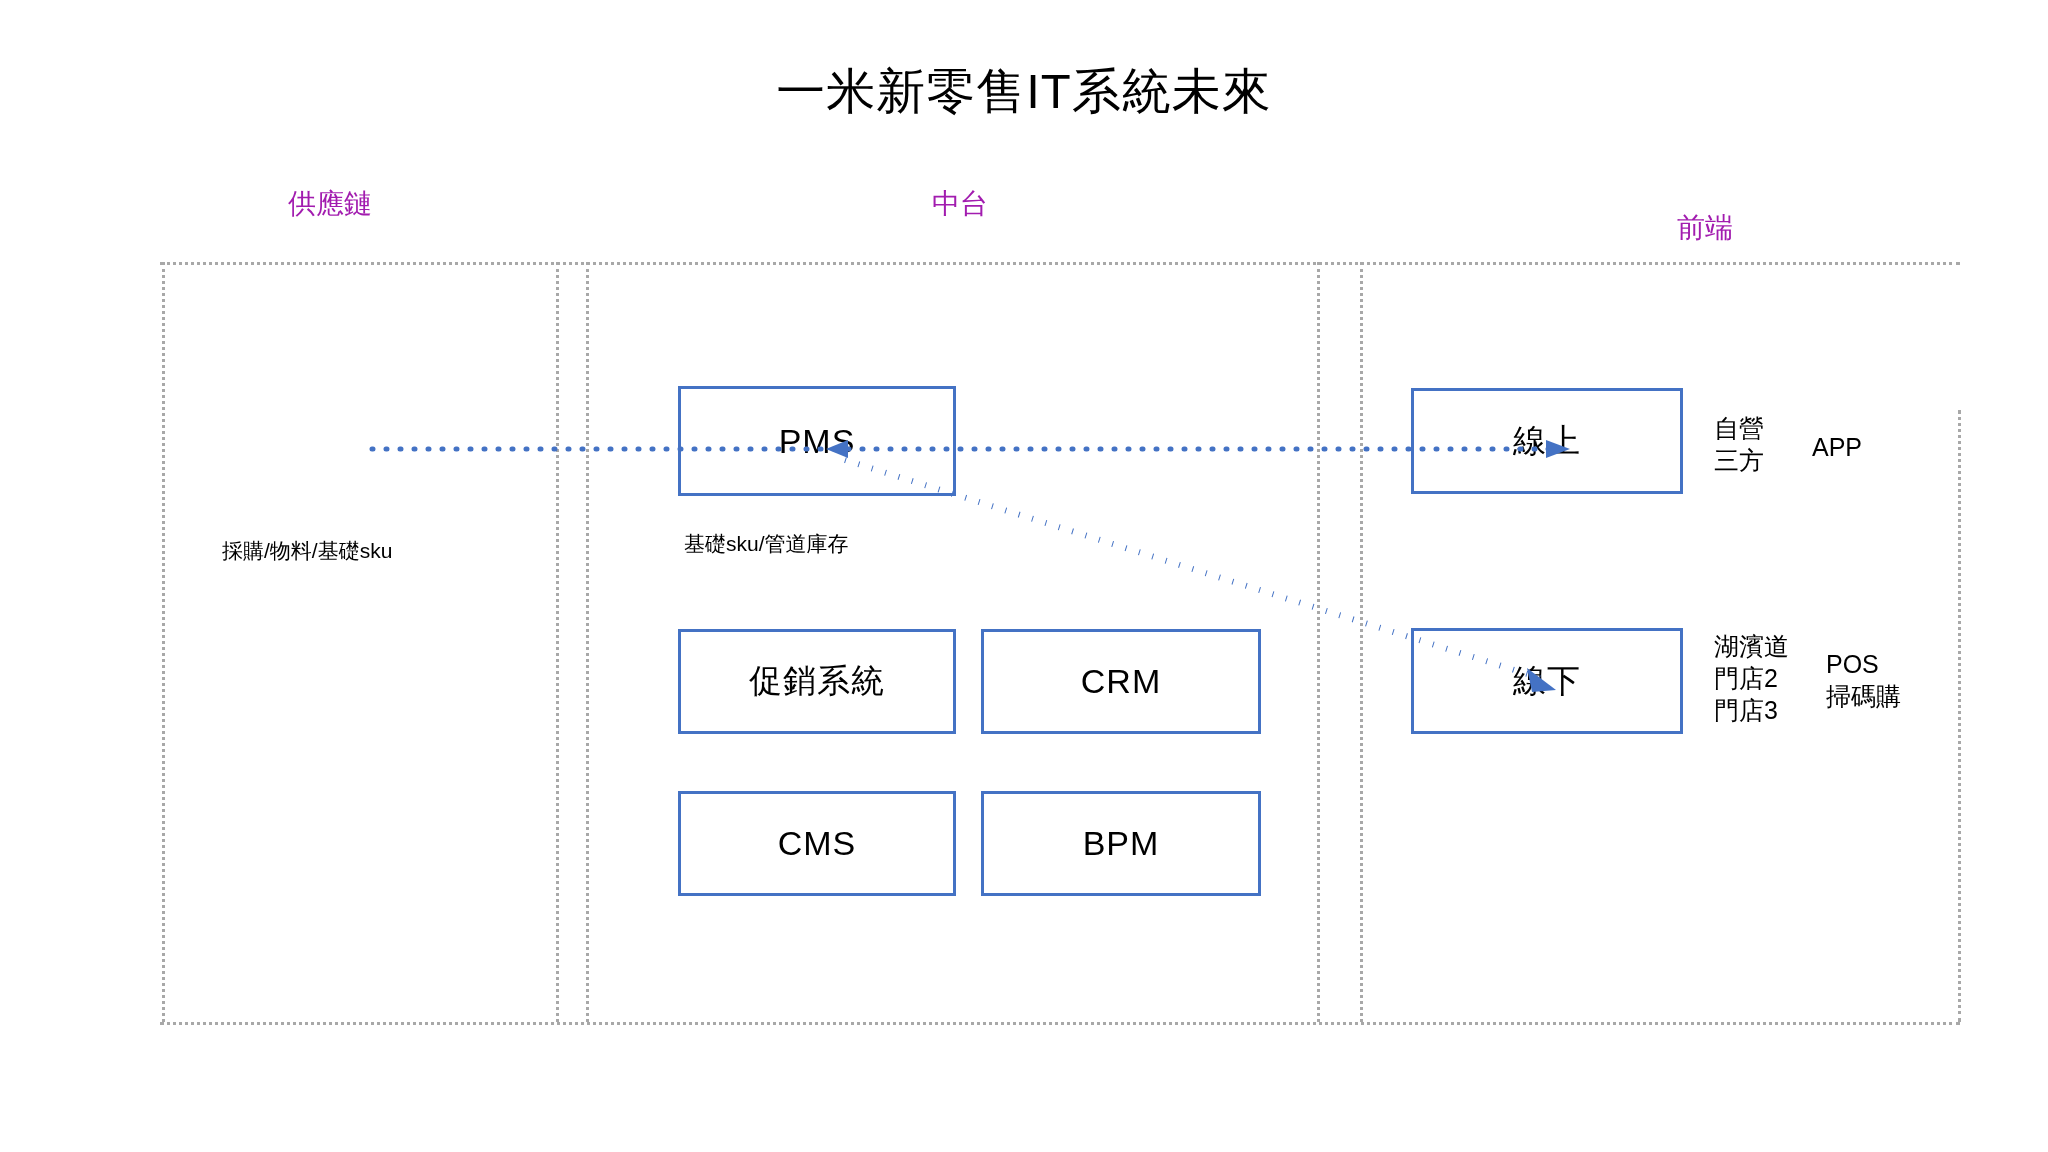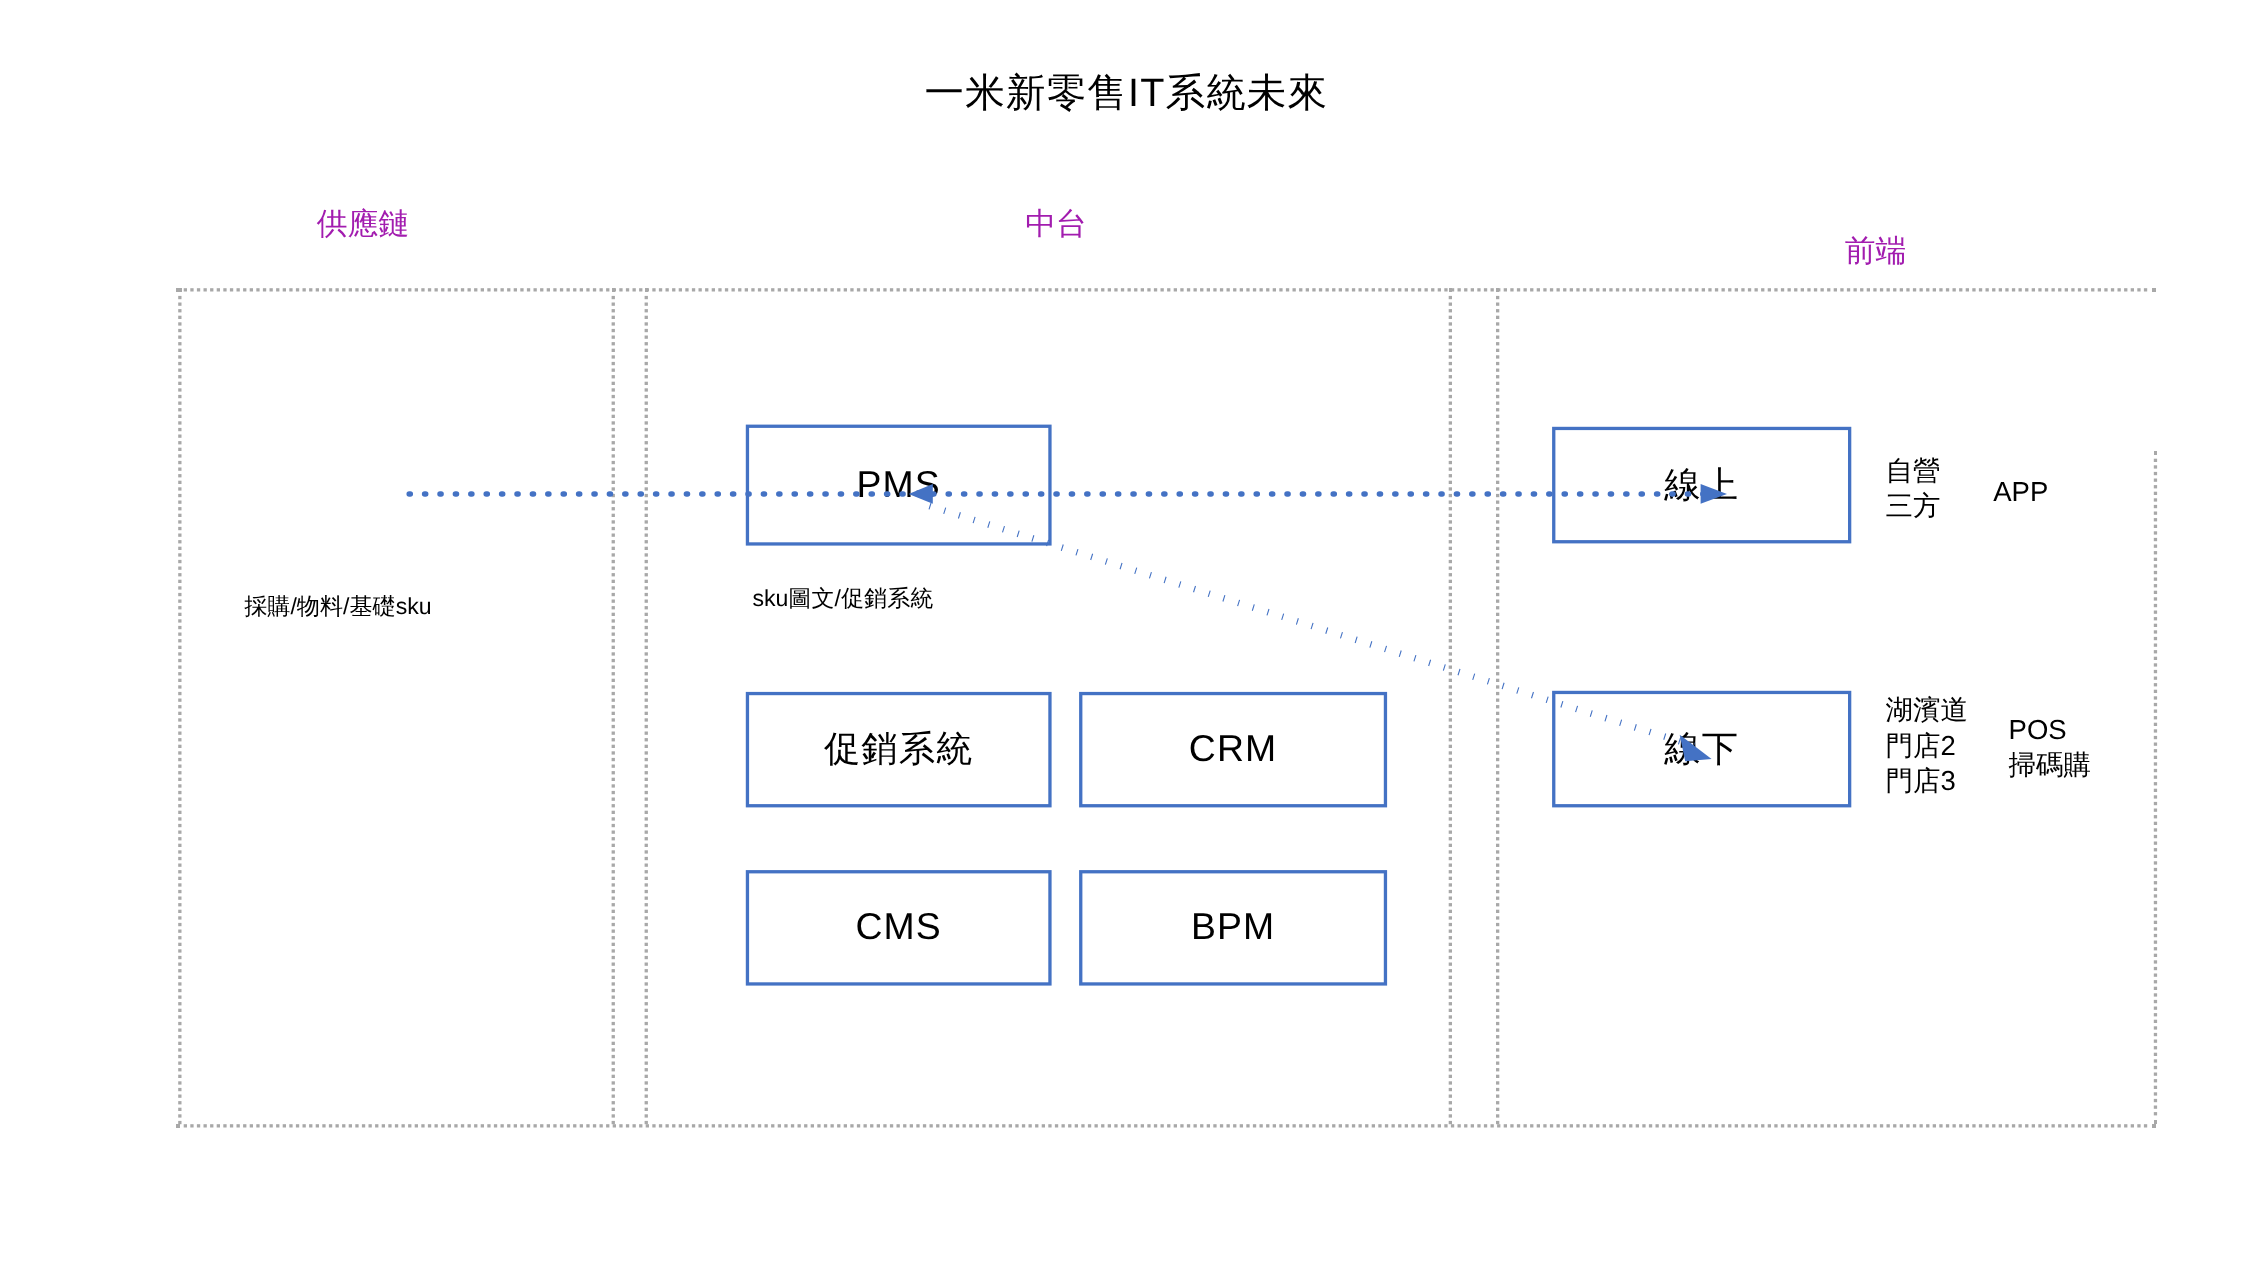--- a/index.html
+++ b/index.html
@@ -19,21 +19,21 @@
     overflow: hidden;
   }
 
   
   .title {
     position: absolute;
     left: 0;
     top: 62px;
     width: 2048px;
     text-align: center;
-    font-size: 36px;
+    font-size: 49px;
     font-weight: 400;
     letter-spacing: 1px;
     color: #000000;
     line-height: 1.2;
   }
 
   
   .col-header {
     position: absolute;
     font-size: 28px;
@@ -115,21 +115,21 @@
   <div class="guide-v" style="left:162px; top:262px; height:760px;"></div>
   <div class="guide-v" style="left:556px; top:262px; height:760px;"></div>
   <div class="guide-v" style="left:586px; top:262px; height:760px;"></div>
   <div class="guide-v" style="left:1317px; top:262px; height:760px;"></div>
   <div class="guide-v" style="left:1360px; top:262px; height:760px;"></div>
   <div class="guide-v" style="left:1958px; top:410px; height:612px;"></div>
 
   <div class="caption" style="left:222px; top:537px;">採購/物料/基礎sku</div>
 
   <div class="box" style="left:678px; top:386px; width:278px; height:110px;">PMS</div>
-  <div class="caption" style="left:684px; top:530px;">sku圖文/促銷系統</div>
+  <div class="caption" style="left:684px; top:530px;">基礎sku/管道庫存</div>
 
   <div class="box cjk" style="left:678px; top:629px; width:278px; height:105px;">促銷系統</div>
   <div class="box" style="left:981px; top:629px; width:280px; height:105px;">CRM</div>
 
   <div class="box" style="left:981px; top:791px; width:280px; height:105px;">BPM</div>
   <div class="box" style="left:678px; top:791px; width:278px; height:105px;">CMS</div>
 
   <div class="box cjk" style="left:1411px; top:388px; width:272px; height:106px;text-align:center;">線上</div>
   <div class="box cjk" style="left:1411px; top:628px; width:272px; height:106px;">線下</div>
 

